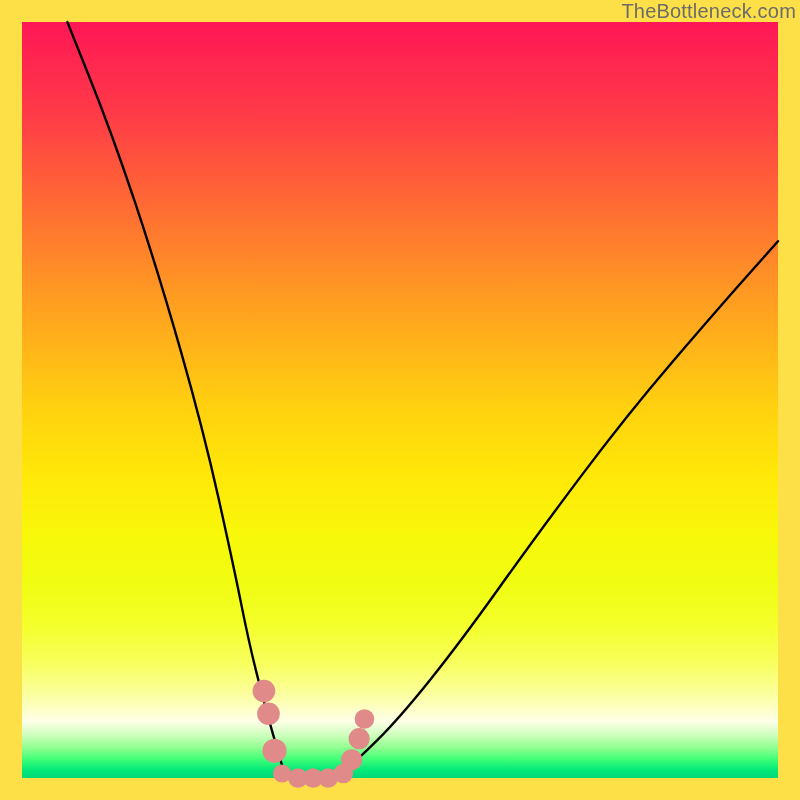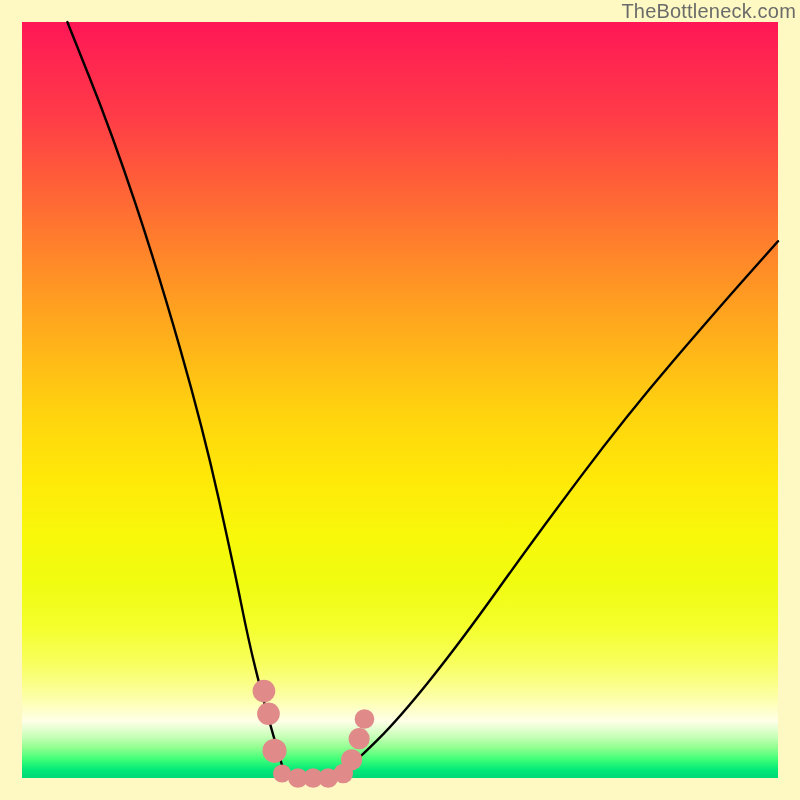--- a/index.html
+++ b/index.html
@@ -10,21 +10,21 @@
     background: #000;
     overflow: hidden;
     font-family: Arial, Helvetica, sans-serif;
   }
   .frame {
     position: absolute;
     top: 0;
     left: 0;
     width: 800px;
     height: 800px;
-    background: #fef9c3;
+    background: #fde047;
   }
   .plot-area {
     position: absolute;
     top: 22px;
     left: 22px;
     width: 756px;
     height: 756px;
     
     background: linear-gradient(to bottom,
       #ff1656 0%,

